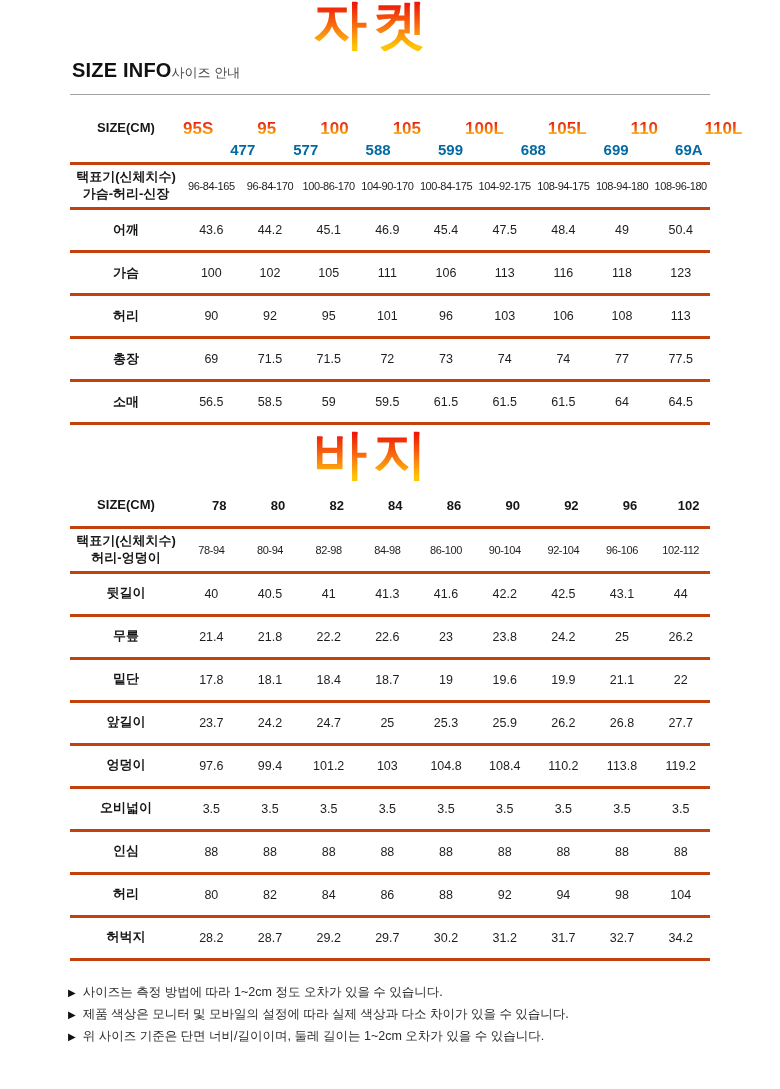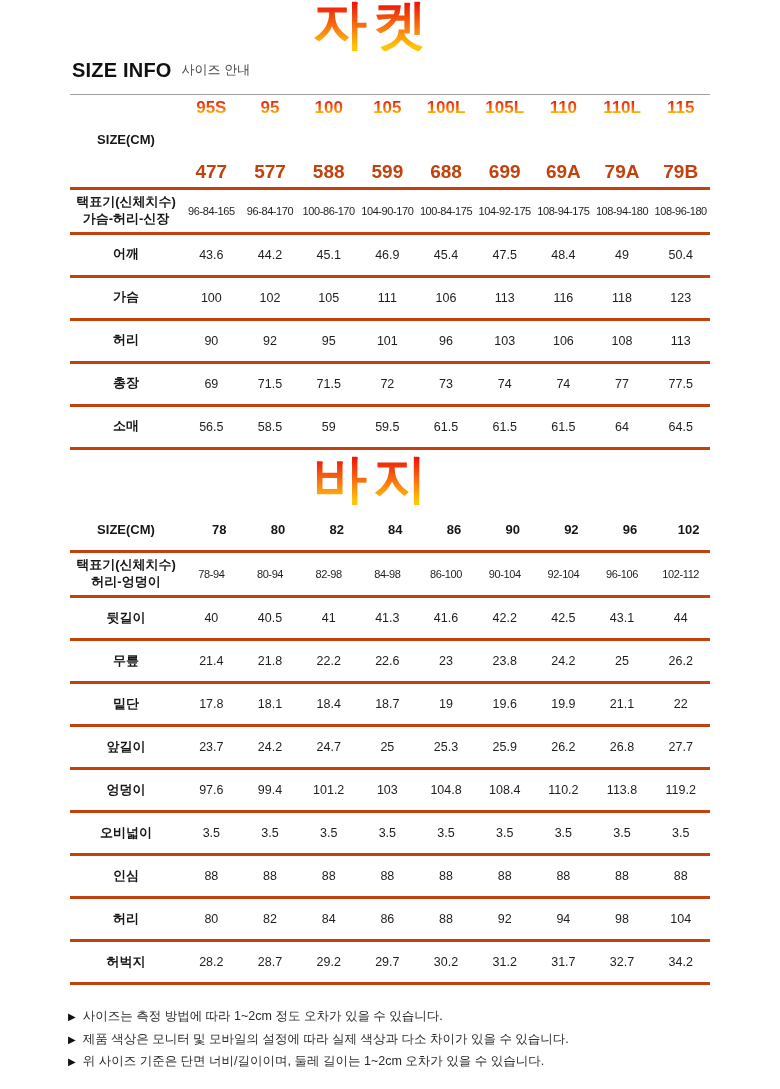--- a/index.html
+++ b/index.html
@@ -17,21 +17,21 @@
     font-size:54px; font-weight:bold; line-height:0.98;
     letter-spacing:6px;
     background:linear-gradient(180deg,#ee1a07 12%,#fa7b10 58%,#ffc406 92%);
     -webkit-background-clip:text; background-clip:text;
     color:transparent;
   }
   .jacket-title { margin-top:-2px; }
   .pants-title  { margin-top:3px; margin-bottom:4px; }
 
   
-  .size-info-row { display:flex; align-items:center; gap:10px; margin:8px 0 12px 72px; }
+  .size-info-row { display:flex; align-items:flex-end; gap:0; margin:8px 0 12px 72px; }
   .size-info-heading { font-size:20px; font-weight:bold; color:#111; letter-spacing:0.2px; }
   .size-info-sub { font-size:13px; color:#4a4a4a; }
 
   
   .size-table { width:640px; margin:0 auto 0 70px; }
   .size-table.topline { border-top:1px solid #a0a0a0; }
   .trow { display:flex; align-items:center; border-bottom:3px solid #c2410c; }
   .jacket-table .trow { min-height:43px; }
   .jacket-table .trow.head { min-height:48px; }
   .pants-table .trow { min-height:43px; }
@@ -39,28 +39,28 @@
   .cell { text-align:center; padding:4px 1px; }
   .cell.label {
     width:112px; flex:0 0 112px;
     font-weight:bold; font-size:13px; line-height:1.3;
     white-space:pre-line; color:#161616;
   }
   .cell.val { flex:1; font-size:12.5px; color:#1e1e1e; }
   .cell.val.small { font-size:11px; letter-spacing:-0.4px; padding-left:0; padding-right:0; }
   .head-label { font-size:14px; }
 
-  .size-col { display:flex; flex-direction:column; align-items:center; justify-content:center; gap:3px; }
+  .size-col { display:flex; flex-direction:row; align-items:center; justify-content:center; gap:17px; }
   .size-grad {
     font-size:17px; font-weight:bold; line-height:1;
     background:linear-gradient(180deg,#e61b0b 10%,#f3690d 55%,#ffc103 88%);
     -webkit-background-clip:text; background-clip:text;
     color:transparent;
   }
-  .size-code { font-size:19px; font-weight:bold; color:#c2410c; line-height:1.1;margin-top:43px; }
+  .size-code { font-size:15px; font-weight:bold; color:#0369a1; line-height:1.1;margin-top:43px; }
   .size-plain { font-size:13px; font-weight:bold; color:#161616;margin-left:16px; }
 
   
   .footer-notes { margin:20px 0 0 68px; }
   .note { display:flex; align-items:baseline; gap:7px; font-size:12.5px; color:#2a2a2a; line-height:1.78; }
   .note .bullet { font-size:10px; color:#111; flex:0 0 auto; }
 </style>
 </head>
 <body>
 

